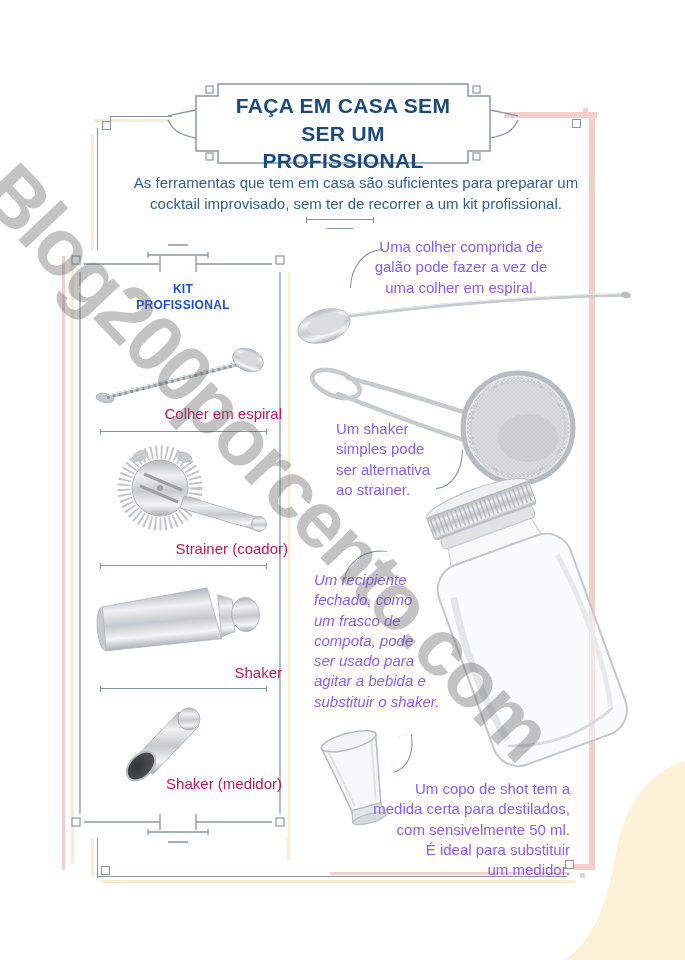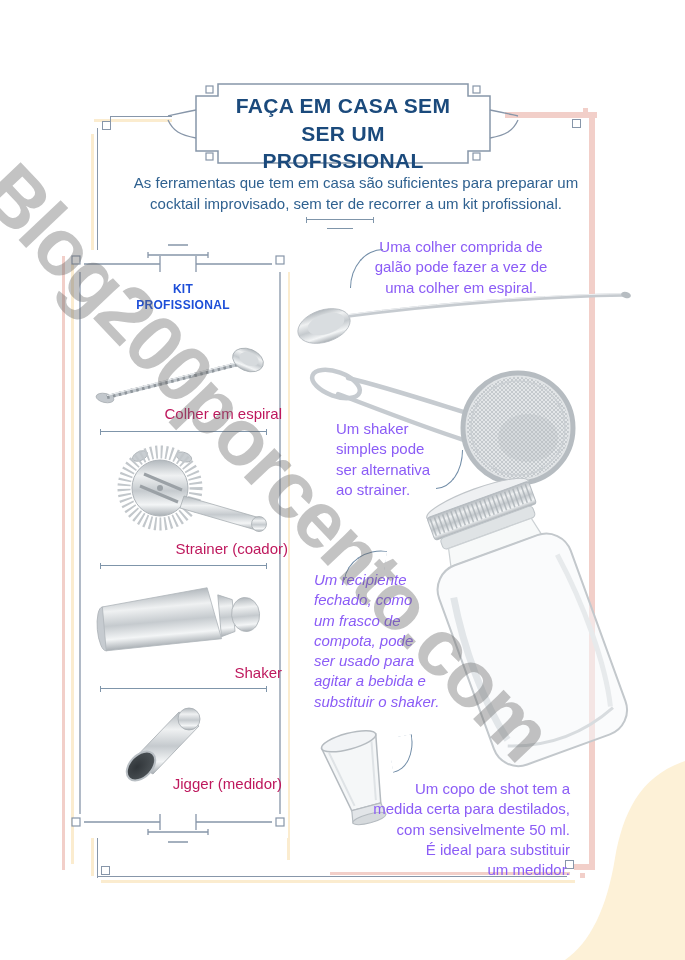--- a/index.html
+++ b/index.html
@@ -171,21 +171,21 @@
 </svg>
 <div class="abs lbl" style="left:84px;top:664px;width:198px;z-index:4;">Shaker</div>
 <div class="abs kdiv" style="left:100px;top:688px;width:167px;z-index:4;"></div>
 
 
 <svg class="abs" style="left:115px;top:700px;z-index:4;" width="112" height="78" viewBox="0 0 112 78">
   <path d="M16,62 L64,12 L84,26 L38,74 Z" fill="url(#met)" stroke="#a6acb1" stroke-width="0.8"></path>
   <circle cx="74" cy="19" r="11" fill="url(#met)" stroke="#a6acb1" stroke-width="0.8"></circle>
   <ellipse cx="26" cy="66" rx="17" ry="11" transform="rotate(-46 26 66)" fill="url(#dark)" stroke="#b9bfc4" stroke-width="2"></ellipse>
 </svg>
-<div class="abs lbl" style="left:84px;top:775px;width:198px;z-index:4;">Jigger (medidor)</div>
+<div class="abs lbl" style="left:84px;top:775px;width:198px;z-index:4;">Shaker (medidor)</div>
 
 
 
 <svg class="abs" style="left:288px;top:286px;z-index:4;" width="352" height="64" viewBox="0 0 352 64">
   <ellipse cx="36" cy="40" rx="27" ry="16" transform="rotate(-18 36 40)" fill="url(#met)" stroke="#b3b9be" stroke-width="0.8"></ellipse>
   <ellipse cx="38" cy="38" rx="19" ry="10" transform="rotate(-18 38 38)" fill="#d9dde0"></ellipse>
   <path d="M60,30 C150,18 260,10 336,9" fill="none" stroke="#c6cbd0" stroke-width="3.6"></path>
   <path d="M60,28.7 C150,16.7 260,8.7 336,7.7" fill="none" stroke="#eef0f2" stroke-width="1"></path>
   <ellipse cx="338" cy="9" rx="5" ry="3" transform="rotate(15 338 9)" fill="#b7bdc2"></ellipse>
 </svg>

